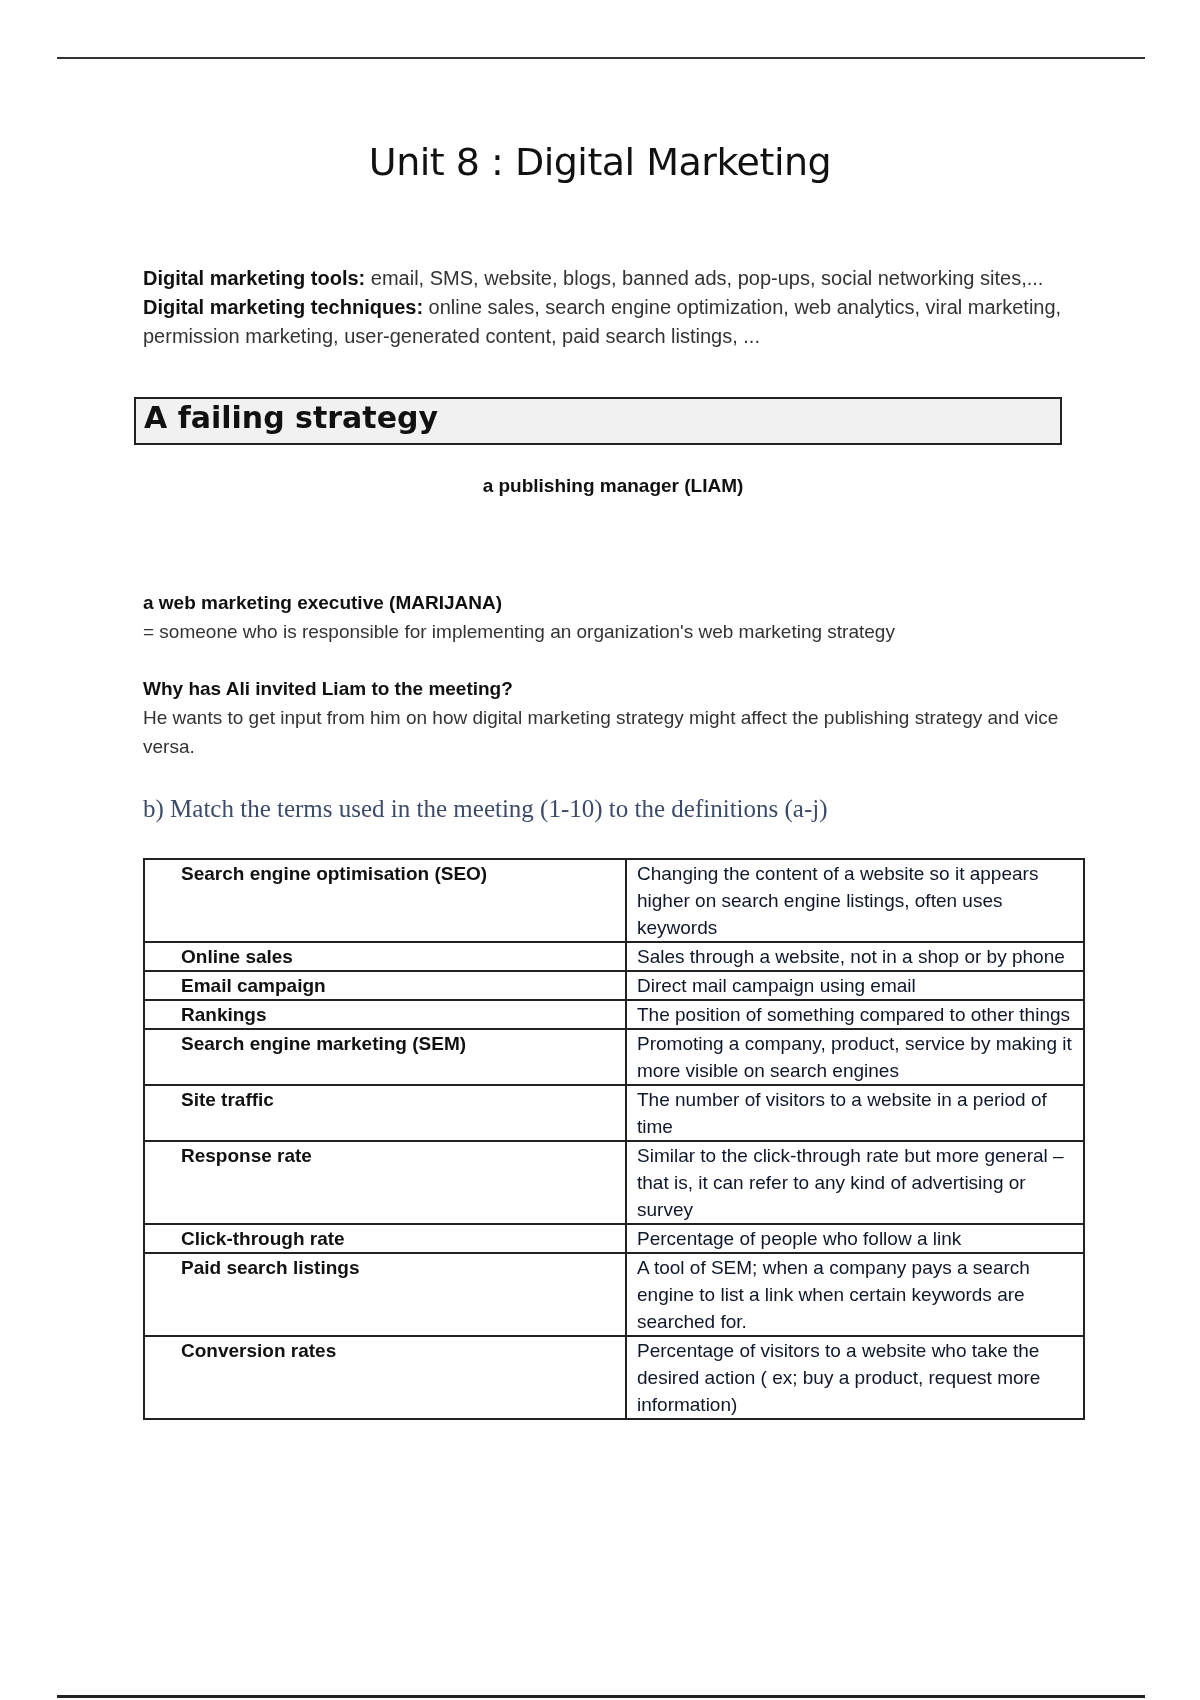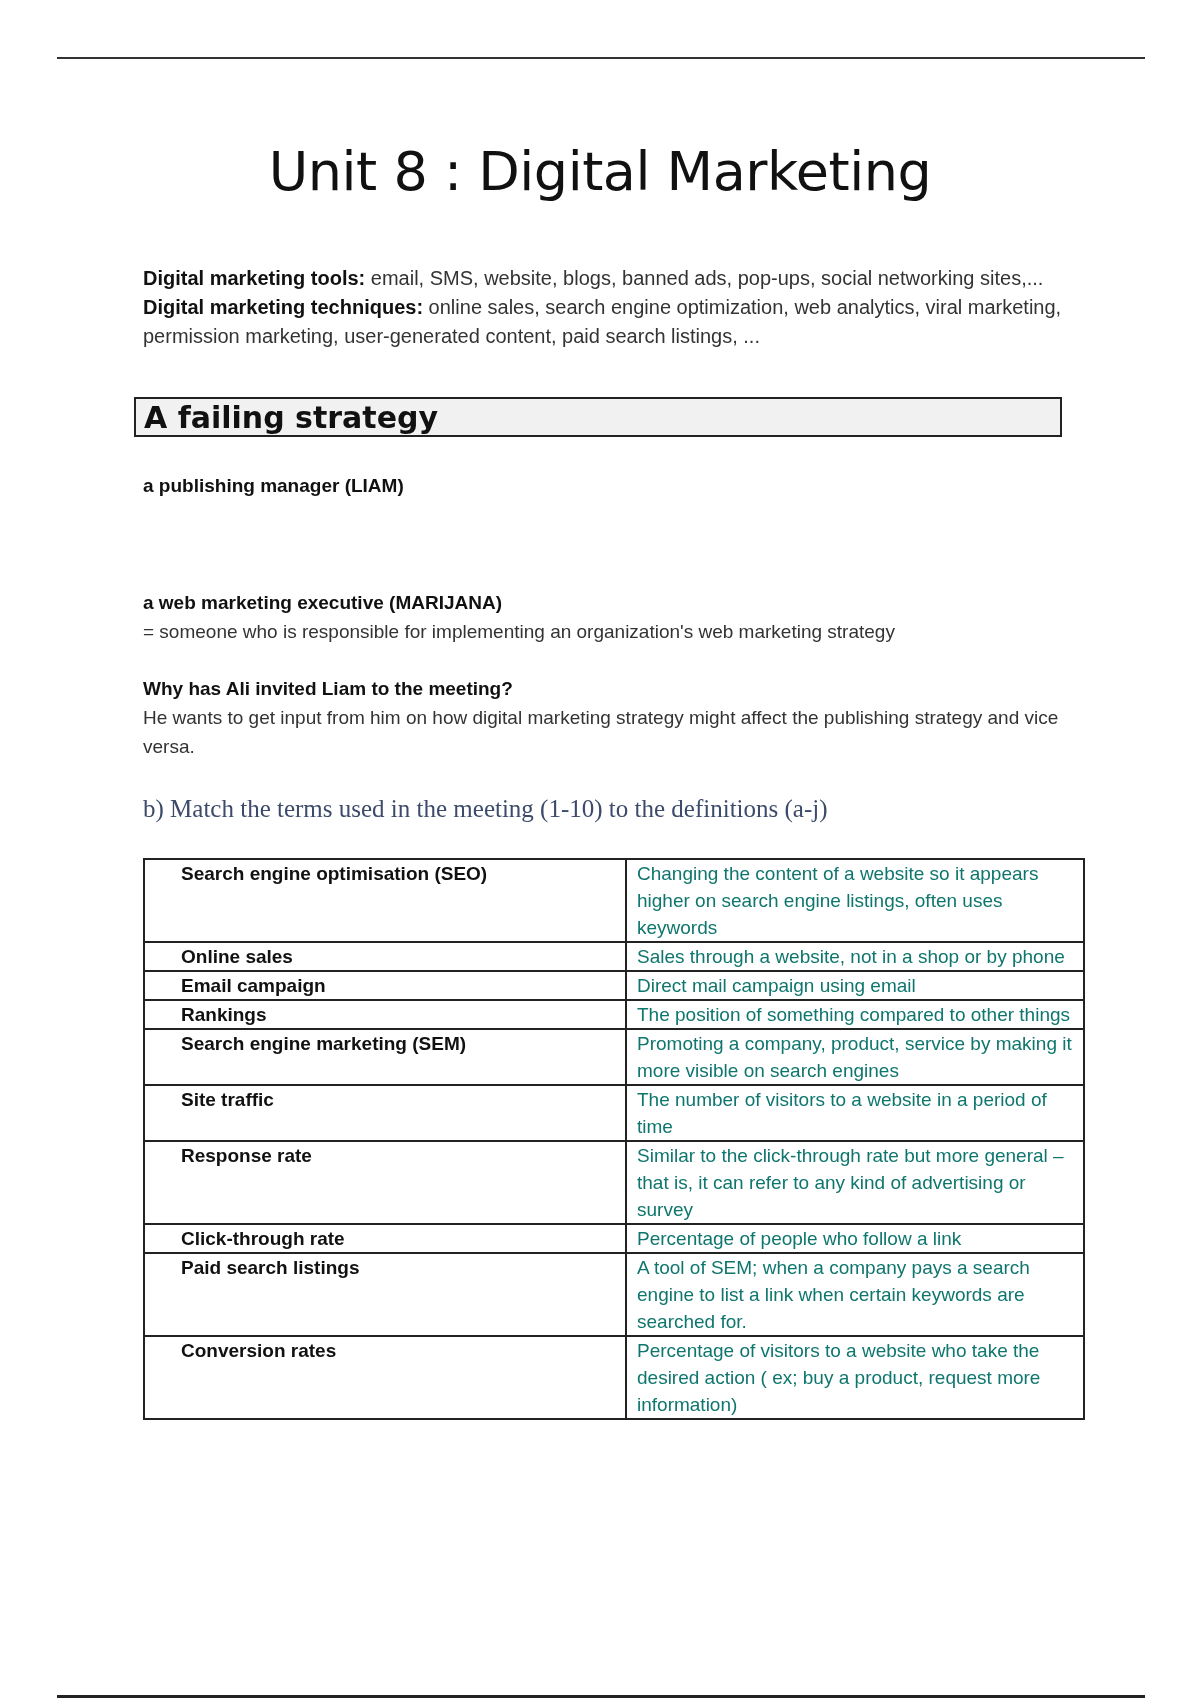--- a/index.html
+++ b/index.html
@@ -1,30 +1,30 @@
 <!DOCTYPE html>
 <html><head>
   <meta charset="utf-8">
   <style>
     html, body { margin: 0; padding: 0; background: #ffffff; }
     body { width: 1200px; height: 1700px; position: relative; overflow: hidden; font-family: "Liberation Sans", sans-serif; color: #222; }
     .rule-top { position: absolute; left: 57px; top: 57px; width: 1088px; height: 2px; background: #333; }
     .rule-bottom { position: absolute; left: 57px; top: 1695px; width: 1088px; height: 3px; background: #222; }
-    .title { position: absolute; left: 0; width: 1200px; top: 140px; text-align: center; font-family: "DejaVu Sans", sans-serif; font-size: 54px; color: #111; letter-spacing: -0.5px; }
+    .title { position: absolute; left: 0; width: 1200px; top: 140px; text-align: center; font-family: "DejaVu Sans", sans-serif; font-size: 38px; color: #111; letter-spacing: -0.5px; }
     .intro { position: absolute; left: 143px; top: 253px; width: 940px; font-size: 20px; line-height: 29px; color: #333; margin-top: 11px; }
     .intro b { color: #111; }
-    .section-box { position: absolute; left: 134px; top: 397px; width: 928px; height: 40px; background: #f1f1f1; border: 2px solid #222; box-sizing: border-box; }
+    .section-box { position: absolute; left: 134px; top: 397px; width: 928px; height: 48px; background: #f1f1f1; border: 2px solid #222; box-sizing: border-box; }
     .section-box span { position: absolute; left: 8px; top: 1px; font-family: "DejaVu Sans", sans-serif; font-weight: bold; font-size: 30px; color: #111; }
     .block { position: absolute; left: 143px; width: 940px; font-size: 19px; line-height: 29px; color: #333; }
     .block .term { font-weight: bold; color: #111; }
     .subhead { position: absolute; left: 143px; top: 795px; font-family: Liberation Serif, serif; font-size: 25px; color: #3d4b6b; }
     table.match { position: absolute; left: 143px; top: 858px; width: 942px; border-collapse: collapse; font-size: 19px; line-height: 27px; }
     table.match td { border: 2px solid #222; vertical-align: top; padding: 0 10px; }
     table.match td.term { width: 434px; font-weight: bold; color: #111; padding-left: 36px; }
-    table.match td.def { color: #0f766e; }
+    table.match td.def { color: #0f172a; }
   </style>
 </head>
 <body>
 
 <div class="rule-top"></div>
 
 <h1 class="title" style="margin:0;font-weight:normal;">Unit 8 : Digital Marketing</h1>
 
 <div class="intro">
   <div>
@@ -32,21 +32,21 @@
   </div>
   <div>
     <b>Digital marketing techniques:</b><span> online sales, search engine optimization, web analytics, viral marketing, permission marketing, user-generated content, paid search listings, ...</span>
   </div>
 </div>
 
 <div class="section-box">
   <span>A failing strategy</span>
 </div>
 
-<div class="block" style="top:471px;">
+<div class="block" style="top:471px;text-align:center;">
   <div class="term">a publishing manager (LIAM)</div>
 </div>
 
 <div class="block" style="top:588px;">
   <div class="term">a web marketing executive (MARIJANA)</div>
   <div>= someone who is responsible for implementing an organization's web marketing strategy</div>
 </div>
 
 <div class="block" style="top:674px;">
   <div class="term">Why has Ali invited Liam to the meeting?</div>

